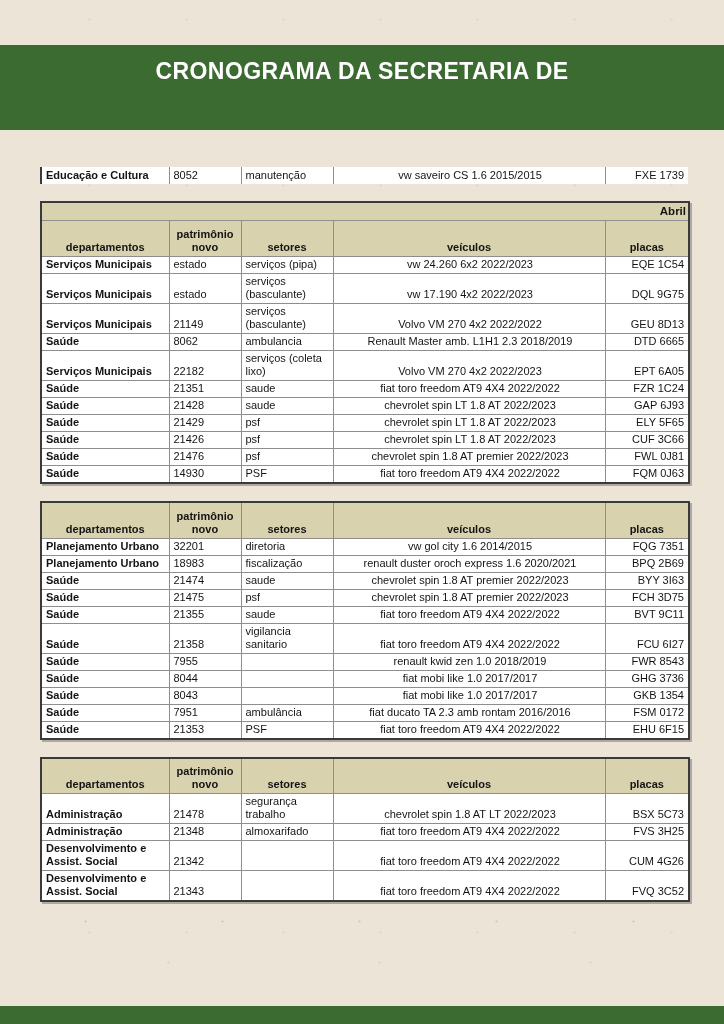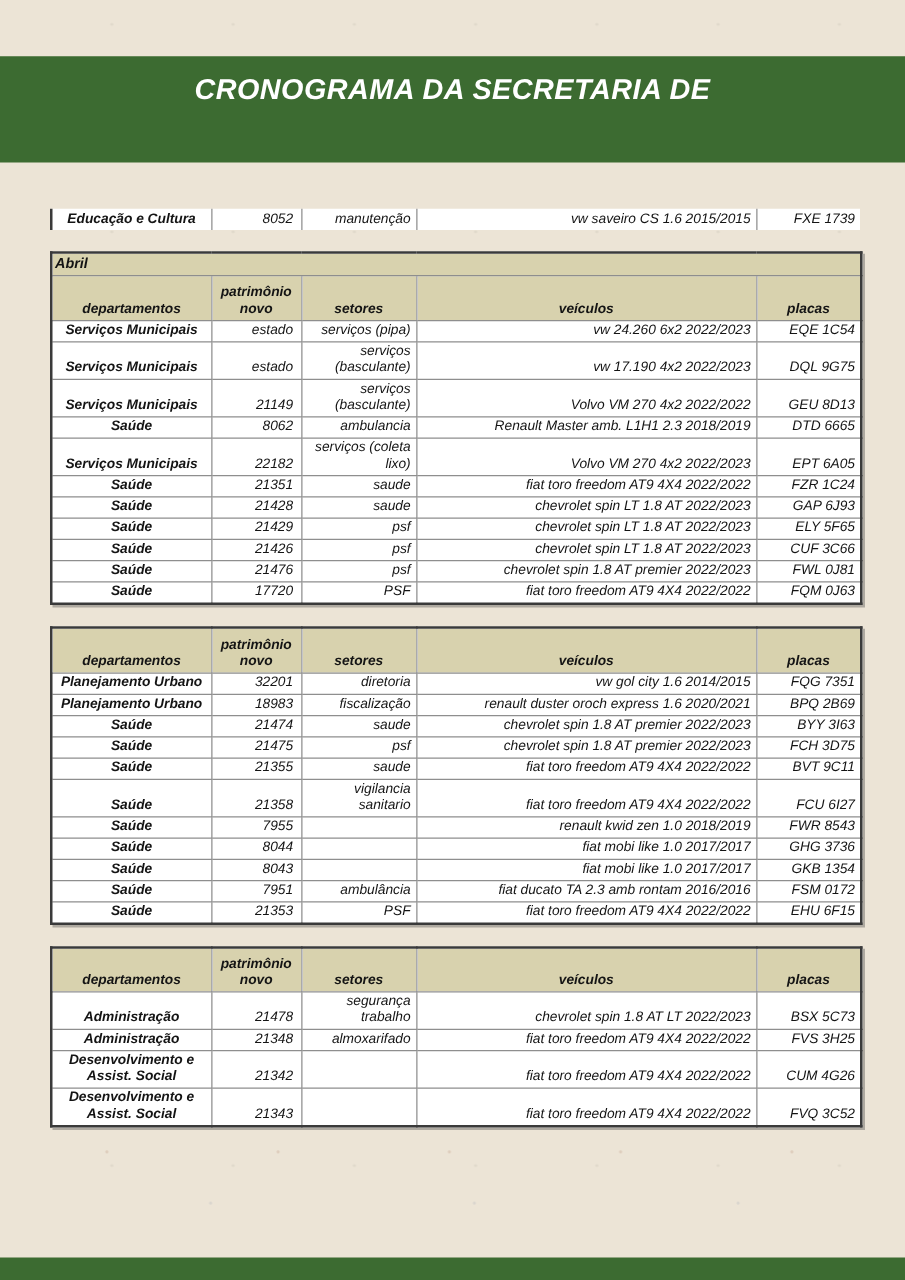--- a/index.html
+++ b/index.html
@@ -12,21 +12,20 @@
     height: 1024px;
     margin: 0 auto;
     overflow: hidden;
     background-color: var(--paper, #ece4d6);
     background-image:
       radial-gradient(rgba(150,90,60,.16) 1px, transparent 1.6px),
       radial-gradient(rgba(90,110,150,.13) 1px, transparent 1.6px),
       radial-gradient(rgba(120,120,110,.10) 1px, transparent 1.6px);
     background-size: 137px 119px, 211px 173px, 97px 83px;
     background-position: 17px 29px, 63px 11px, 41px 61px;
-    font-style: italic;
   }
 
   .header-band {
     position: absolute;
     top: 45px; left: 0; right: 0;
     height: 85px;
     background: var(--green, #3c6b31);
   }
   .page-title {
     padding-top: 13px;
@@ -67,40 +66,40 @@
     font-size: 11px;
     line-height: 13px;
     padding: 1px 4px 2px 4px;
     vertical-align: bottom;
     color: #141414;
     overflow: hidden;
   }
   th.month-title {
     background: var(--beige, #d8d2ae);
     font-weight: bold;
-    text-align: left;
+    text-align: right;
     font-size: 11.5px;
     padding: 2px;
   }
   tr.col-headers th {
     background: var(--beige, #d8d2ae);
     font-weight: bold;
     text-align: center;
     height: 36px;
     margin-left: 44px;
   }
   col.col-0 { width: 128px; }
   col.col-1 { width: 72px; }
   col.col-2 { width: 92px; }
   col.col-3 { width: 272px; }
   col.col-4 { width: 84px; }
-  td.col-0 { font-weight: bold; text-align: center; }
-  td.col-1 { text-align: right; padding-right: 6px; }
-  td.col-2 { text-align: right; }
-  td.col-3 { text-align: right; padding-left: 6px; }
+  td.col-0 { font-weight: bold; text-align: left; }
+  td.col-1 { padding-right: 6px; }
+  td.col-2 { text-align: left; }
+  td.col-3 { text-align: center; padding-left: 6px; }
   td.col-4 { text-align: right; }
 
   .partial-clip {
     height: 17px;
     overflow: hidden;
   }
   .partial-clip table.month-table { margin-top: -7px; }
   .partial-clip td { height: 24px; }
 </style>
 </head>
@@ -224,21 +223,21 @@
             </tr>
             <tr>
               <td class="col-0">Saúde</td>
               <td class="col-1">21476</td>
               <td class="col-2">psf</td>
               <td class="col-3">chevrolet spin 1.8 AT premier 2022/2023</td>
               <td class="col-4">FWL 0J81</td>
             </tr>
             <tr>
               <td class="col-0">Saúde</td>
-              <td class="col-1">17720</td>
+              <td class="col-1">14930</td>
               <td class="col-2">PSF</td>
               <td class="col-3">fiat toro freedom AT9 4X4 2022/2022</td>
               <td class="col-4">FQM 0J63</td>
             </tr>
           </tbody>
   </table>
 
   <table class="month-table">
     <colgroup>
       <col class="col-0">

